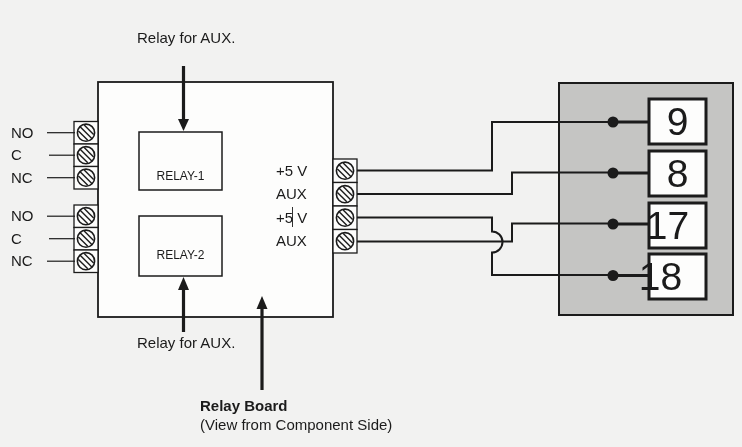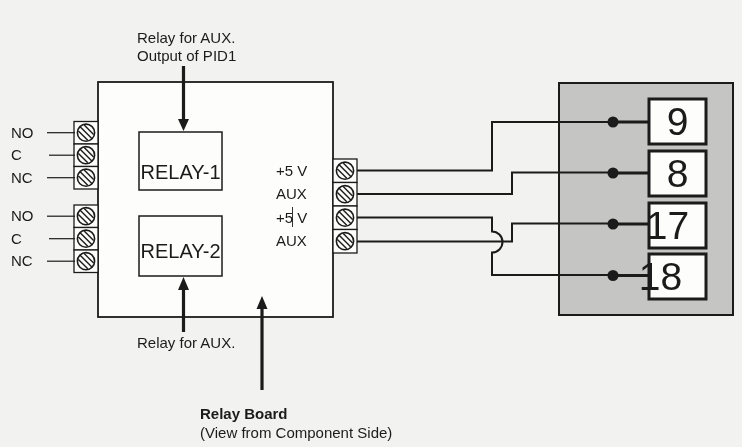--- a/index.html
+++ b/index.html
@@ -32,21 +32,21 @@
   .arrowhead{fill:var(--line);stroke:none;}
   .tick{stroke:var(--line);stroke-width:1;opacity:.9;}
   #screw-glyph circle{fill:var(--boxfill);stroke:var(--line);stroke-width:1.6;}
   #screw-glyph line{stroke:var(--line);stroke-width:1.4;}
   
   .lbl{position:absolute;font-size:15px;line-height:20px;white-space:nowrap;}
   .r{text-align:left;}
   .note{position:absolute;font-size:15px;line-height:18px;white-space:nowrap;}
   .relay-label{
     position:absolute;display:flex;align-items:flex-end;justify-content:center;
-    font-size:20px;padding-bottom:20px;box-sizing:border-box;margin-top:14px;
+    font-size:12px;padding-bottom:7px;box-sizing:border-box;
   }
   .pin-label{
     position:absolute;display:flex;align-items:center;justify-content:center;
     font-size:39px;letter-spacing:0;
   }
   .caption{position:absolute;font-size:15px;line-height:18.5px;white-space:nowrap;}
   .caption .b{font-weight:bold;}
 </style>
 </head>
 <body>
@@ -146,28 +146,27 @@
       <polygon class="arrowhead" points="183.5,277 178,290 189,290"></polygon>
     </g>
     <g>
       <line class="arrowline" x1="262" y1="308" x2="262" y2="390"></line>
       <polygon class="arrowhead" points="262,296 256.5,309 267.5,309"></polygon>
     </g>
   </svg>
 
   <div class="note" style="left:137px;top:29px;">
     <div>Relay for AUX.</div>
-    <div>Output of PID1</div>
   </div>
 
   <div class="note" style="left:137px;top:334px;">
     <div>Relay for AUX.</div>
   </div>
 
-  <div class="caption" style="left:200px;top:397px;margin-top:8px;">
+  <div class="caption" style="left:200px;top:397px;">
     <div class="b">Relay Board</div>
     <div>(View from Component Side)</div>
   </div>
 
   <div class="relay-label" style="left:139px;top:132px;width:83px;height:58px;">RELAY-1</div>
   <div class="relay-label" style="left:139px;top:216px;width:83px;height:53px;">RELAY-2</div>
 
   <div class="lbl r" style="left:11px;top:122.7px;width:36px;">NO</div>
   <div class="lbl r" style="left:11px;top:145.2px;width:36px;">C</div>
   <div class="lbl r" style="left:11px;top:167.7px;width:36px;">NC</div>

